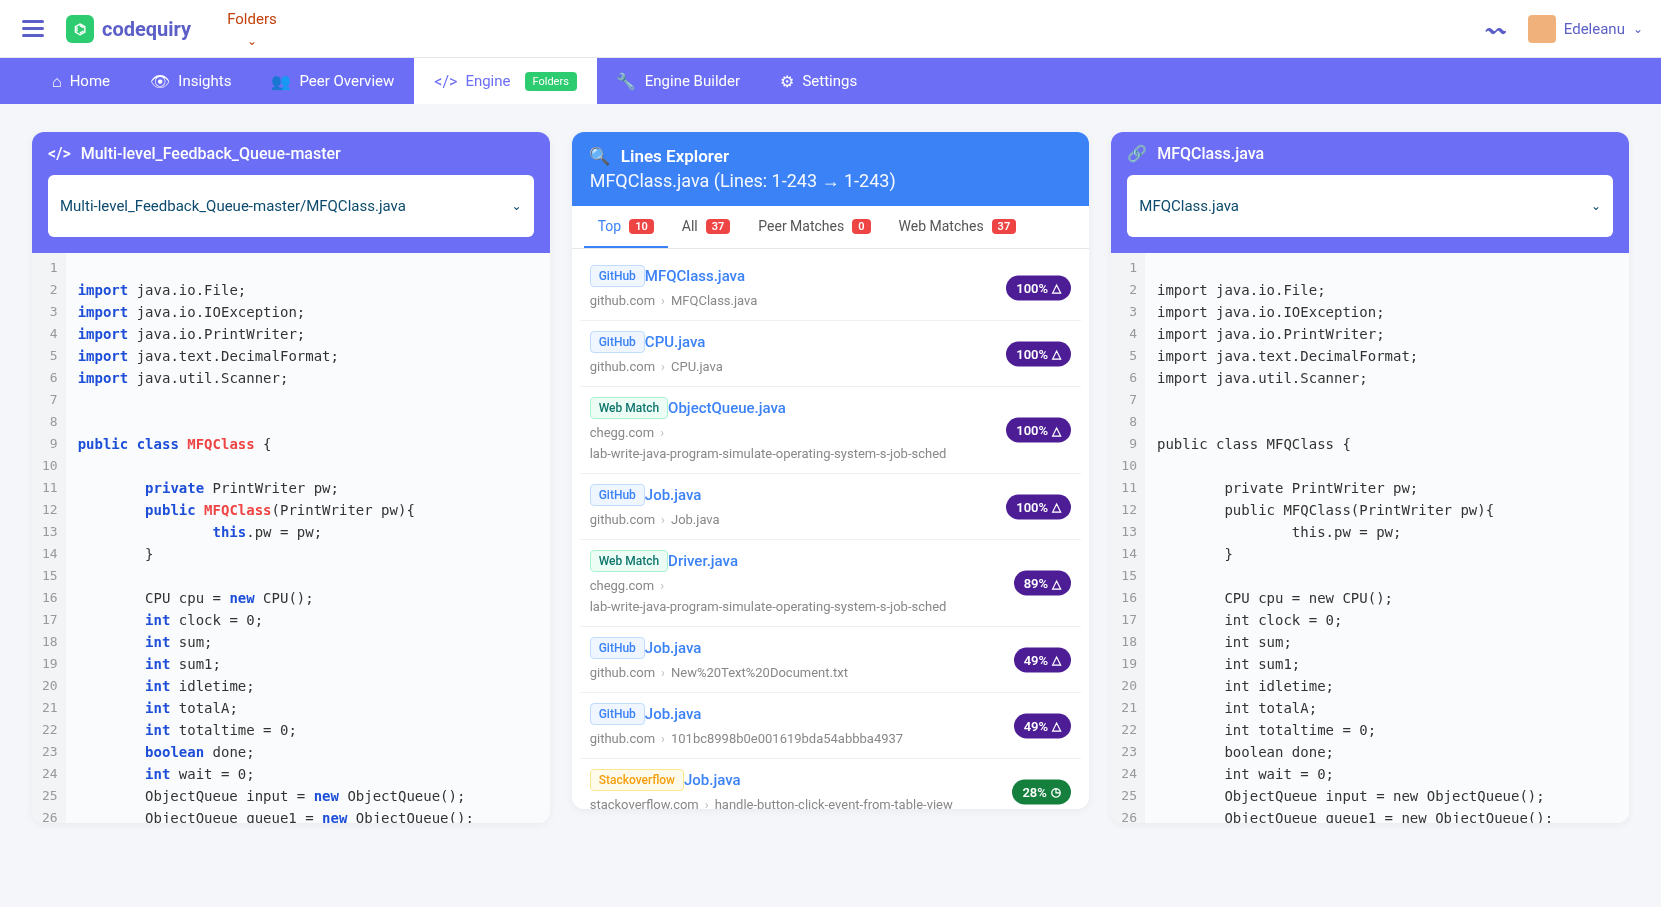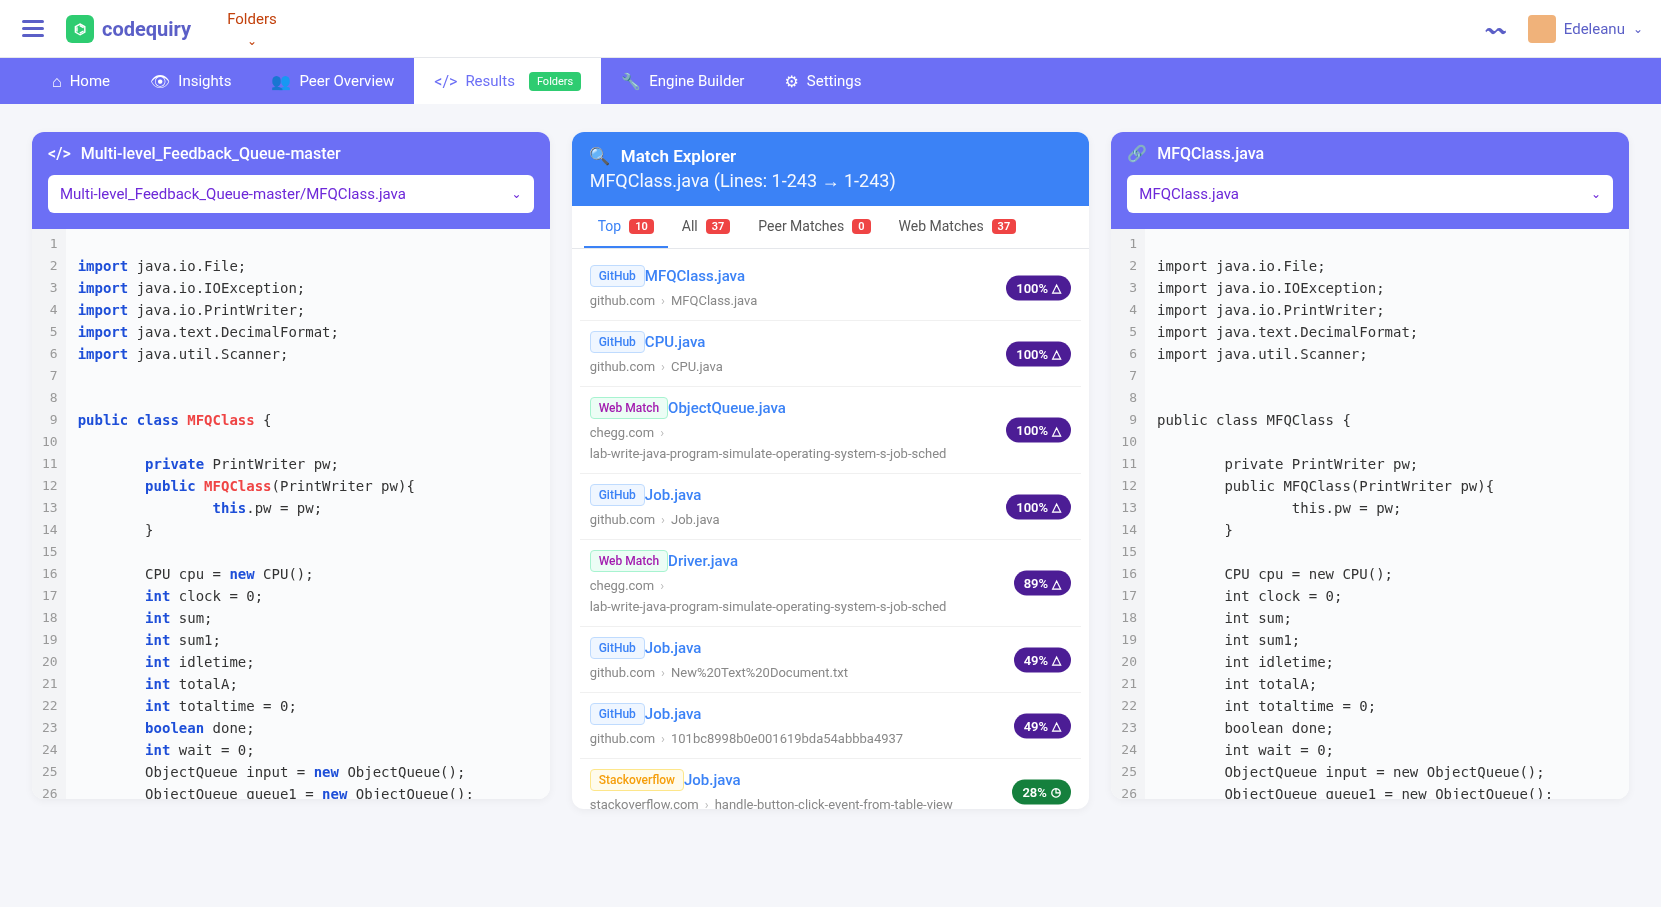--- a/index.html
+++ b/index.html
@@ -23,38 +23,38 @@
 .navitem .nicon { font-size: 16px; }
 .revamped { background: #2ecc71; color: #fff; font-size: 11px; padding: 3px 8px; border-radius: 4px; margin-left: 6px; }
 
 .content { display: flex; gap: 22px; padding: 28px 32px; align-items: flex-start; }
 .panel { background: #fff; border-radius: 12px; box-shadow: 0 2px 8px rgba(0,0,0,0.05); overflow: hidden; }
 .panel-left, .panel-right { flex: 1; min-width: 0; }
 .panel-mid { flex: 1; min-width: 0; }
 
 .phead { background: #6c6ff5; color: #fff; padding: 12px 16px 16px; }
 .phead-title { display: flex; align-items: center; gap: 10px; font-size: 16px; font-weight: 500; margin-bottom: 12px; }
-.phead-sel { background: #fff; color: #6d28d9; border-radius: 6px; padding: 10px 12px; display: flex; align-items: center; justify-content: space-between; cursor: pointer; font-size: 15px; }
+.phead-sel { background: #fff; color: #0c4a6e; border-radius: 6px; padding: 22px 12px; display: flex; align-items: center; justify-content: space-between; cursor: pointer; font-size: 15px; }
 
 .midhead { background: #3b82f6; color: #fff; padding: 14px 18px; }
 .midhead-title { display: flex; align-items: center; gap: 10px; font-size: 17px; font-weight: 600; margin-bottom: 4px; }
 .midhead-sub { font-size: 18px; opacity: 0.95; }
 
 .tabs { display: flex; border-bottom: 1px solid #e5e7eb; padding: 0 12px; background: #fff; }
 .tab { padding: 12px 14px; cursor: pointer; font-size: 14px; color: #555; display: flex; align-items: center; gap: 8px; border-bottom: 2px solid transparent; }
 .tab.active { color: #3b82f6; border-bottom-color: #3b82f6; }
 .tbadge { background: #ef4444; color: #fff; font-size: 11px; padding: 1px 6px; border-radius: 4px; font-weight: 600; }
 .tbadge.zero { background: #ef4444; }
 
 .matchlist { max-height: 560px; overflow-y: auto; padding: 6px 8px; }
 .mitem { padding: 10px 10px 12px; border-bottom: 1px solid #f0f0f0; position: relative; }
 .mrow1 { display: flex; align-items: center; gap: 0; margin-bottom: 6px; }
 .sourcetag { font-size: 12px; padding: 3px 8px; border-radius: 4px; border: 1px solid; font-weight: 500; }
 .st-github { color: #3b82f6; border-color: #bfdbfe; background: #eff6ff; }
-.st-web { color: #a21caf; border-color: #a7f3d0; background: #ecfdf5; }
+.st-web { color: #0f766e; border-color: #a7f3d0; background: #ecfdf5; }
 .st-stack { color: #f59e0b; border-color: #fde68a; background: #fffbeb; }
 .mname { color: #3b82f6; font-size: 15px; font-weight: 500; }
 .mpath { color: #888; font-size: 13px; display: flex; align-items: center; gap: 6px; flex-wrap: wrap; word-break: break-all; padding-right: 70px; }
 .mpath .sep { color: #bbb; }
 .mperc { position: absolute; right: 10px; top: 50%; transform: translateY(-50%); background: #4c1d95; color: #fff; font-size: 13px; padding: 5px 10px; border-radius: 14px; font-weight: 600; display: flex; align-items: center; gap: 4px; }
 .mperc.warn { background: #15803d; }
 .mperc .warnicon { font-size: 12px; }
 
 .codewrap { display: flex; font-family: "SFMono-Regular", Consolas, monospace; font-size: 14px; line-height: 22px; max-height: 570px; overflow: auto; background: #fafbfc; }
 .gutter { background: #f3f4f6; color: #999; text-align: right; padding: 4px 8px 4px 10px; user-select: none; font-size: 13px; }
@@ -102,21 +102,21 @@
   <div class="navitem">
       <span class="nicon">👁</span>
       <span>Insights</span>
     </div>
   <div class="navitem">
       <span class="nicon">👥</span>
       <span>Peer Overview</span>
     </div>
   <div class="navitem active">
       <span class="nicon">&lt;/&gt;</span>
-      <span>Results</span>
+      <span>Engine</span>
       <span class="revamped">Folders</span>
     </div>
   <div class="navitem">
       <span class="nicon">🔧</span>
       <span>Engine Builder</span>
     </div>
   <div class="navitem">
       <span class="nicon">⚙</span>
       <span>Settings</span>
     </div>
@@ -165,21 +165,21 @@
           <div>26</div>
         </div>
       <div class="codebody" id="left-code"><div>&nbsp;</div><div><span class="kw">import</span> java.io.File;</div><div><span class="kw">import</span> java.io.IOException;</div><div><span class="kw">import</span> java.io.PrintWriter;</div><div><span class="kw">import</span> java.text.DecimalFormat;</div><div><span class="kw">import</span> java.util.Scanner;</div><div>&nbsp;</div><div>&nbsp;</div><div><span class="kw">public </span><span class="kw">class </span><span class="cls">MFQClass</span> {</div><div>&nbsp;</div><div>        <span class="kw">private </span>PrintWriter pw;</div><div>        <span class="kw">public </span><span class="cls">MFQClass</span>(PrintWriter pw){</div><div>                <span class="kw">this</span>.pw = pw;</div><div>        }</div><div>&nbsp;</div><div>        CPU cpu = <span class="kw">new</span> CPU();</div><div>        <span class="kw">int</span> clock = 0;</div><div>        <span class="kw">int</span> sum;</div><div>        <span class="kw">int</span> sum1;</div><div>        <span class="kw">int</span> idletime;</div><div>        <span class="kw">int</span> totalA;</div><div>        <span class="kw">int</span> totaltime = 0;</div><div>        <span class="kw">boolean</span> done;</div><div>        <span class="kw">int</span> wait = 0;</div><div>        ObjectQueue input = <span class="kw">new</span> ObjectQueue();</div><div>        ObjectQueue queue1 = <span class="kw">new</span> ObjectQueue();</div></div>
     </div>
   </div>
 
   <div class="panel panel-mid">
     <div class="midhead">
       <div class="midhead-title">
           <span>🔍</span>
-          <span>Match Explorer</span>
+          <span>Lines Explorer</span>
         </div>
       <div class="midhead-sub">MFQClass.java (Lines: 1-243 → 1-243)</div>
     </div>
     <div class="tabs">
       <div class="tab active">
           <span>Top</span>
           <span class="tbadge">10</span>
         </div>
       <div class="tab">
           <span>All</span>

